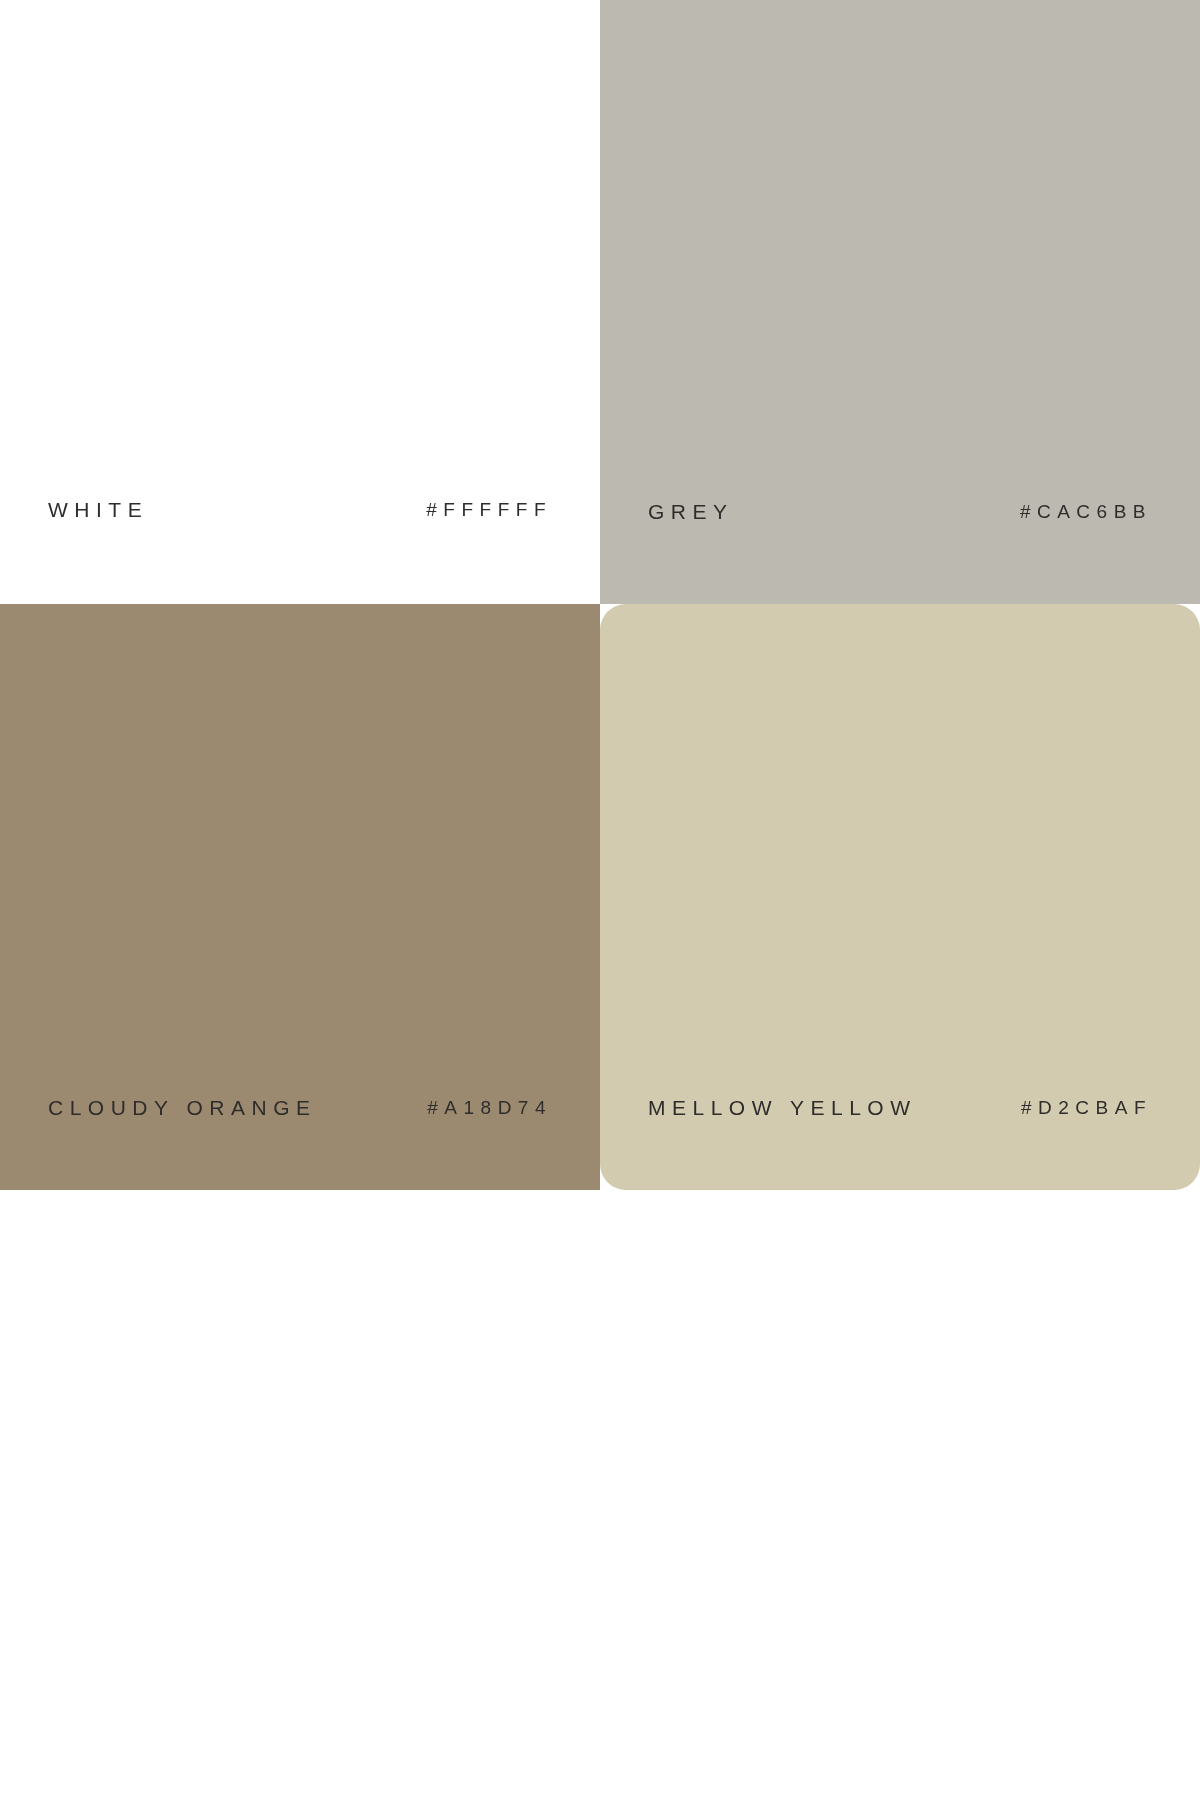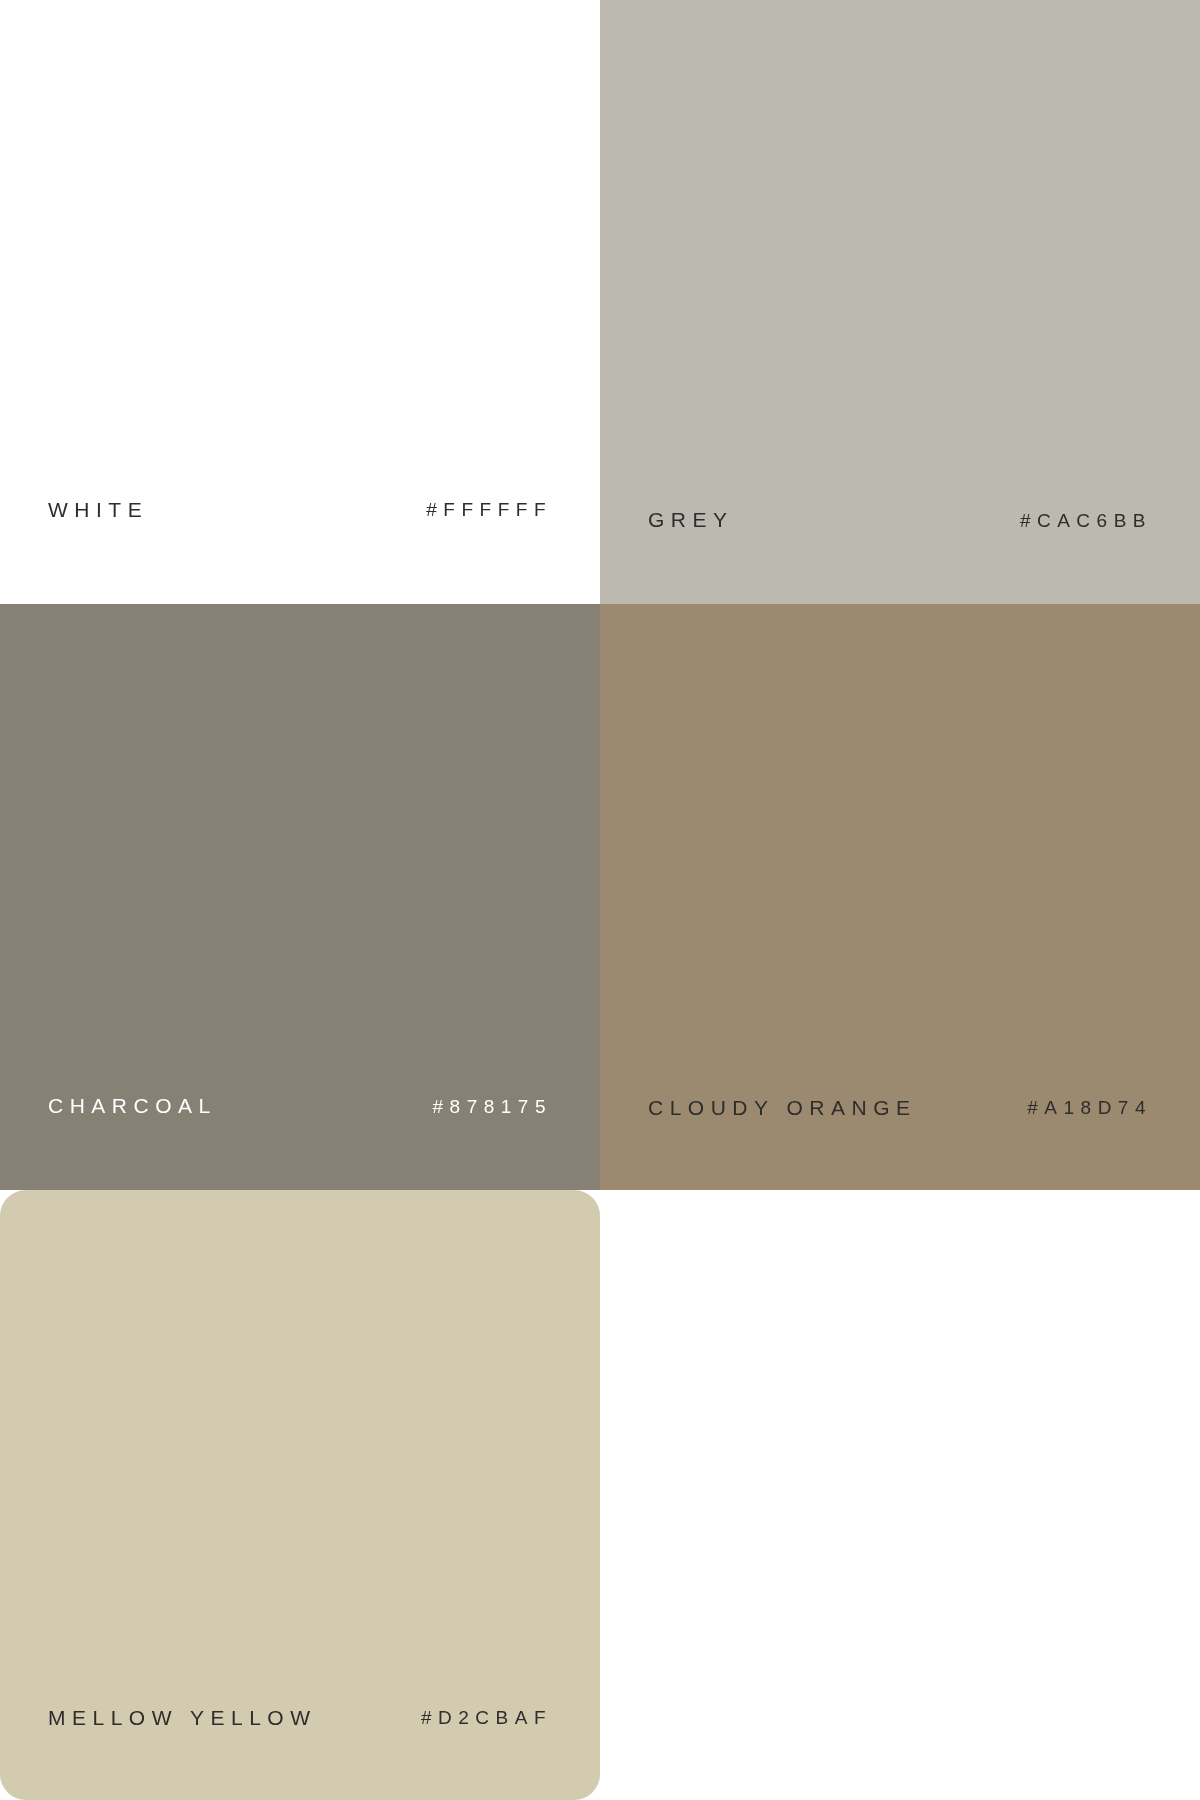--- a/index.html
+++ b/index.html
@@ -36,21 +36,21 @@
     bottom: 0;
     height: 96px;
     display: flex;
     align-items: center;
     padding: 0 48px 0 48px;
     box-sizing: border-box;
   }
 
   
   .row-1 .swatch-caption { bottom: 74px; height: 40px; }
-  .row-2 .swatch-caption { bottom: 72px; height: 40px; align-items: flex-end; }
+  .row-2 .swatch-caption { bottom: 72px; height: 40px; }
   .row-3 .swatch-caption { bottom: 62px; height: 40px; }
 
   .swatch-name {
     font-size: 21px;
     letter-spacing: 6.5px;
     font-weight: 400;
     white-space: nowrap;
     flex: 0 0 auto;
   }
 
@@ -86,26 +86,20 @@
   </div>
 
 
   <div class="swatch row-2 dark-text" style="background-color: rgb(188, 185, 177);">
     <div class="swatch-caption">
       <span class="swatch-name">GREY</span>
       <span class="swatch-hex">#CAC6BB</span>
     </div>
   </div>
 
-  <div class="swatch row-2 light-text" style="background-color: rgb(135, 129, 117);">
-    <div class="swatch-caption">
-      <span class="swatch-name">CHARCOAL</span>
-      <span class="swatch-hex">#878175</span>
-    </div>
-  </div>
 
   <div class="swatch row-3 dark-text" style="background-color: rgb(156, 138, 112); text-align: center;">
     <div class="swatch-caption">
       <span class="swatch-name">CLOUDY ORANGE</span>
       <span class="swatch-hex">#A18D74</span>
     </div>
   </div>
 
   <div class="swatch row-3 dark-text" style="background-color: rgb(210, 203, 175); border-radius: 26px;">
     <div class="swatch-caption">

